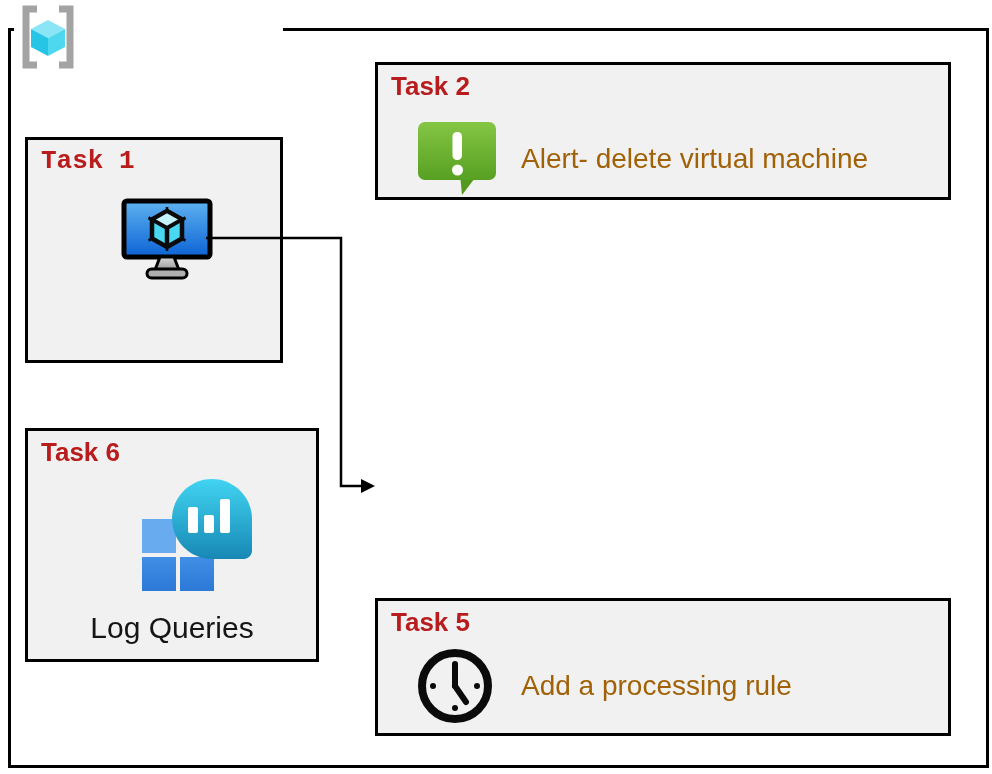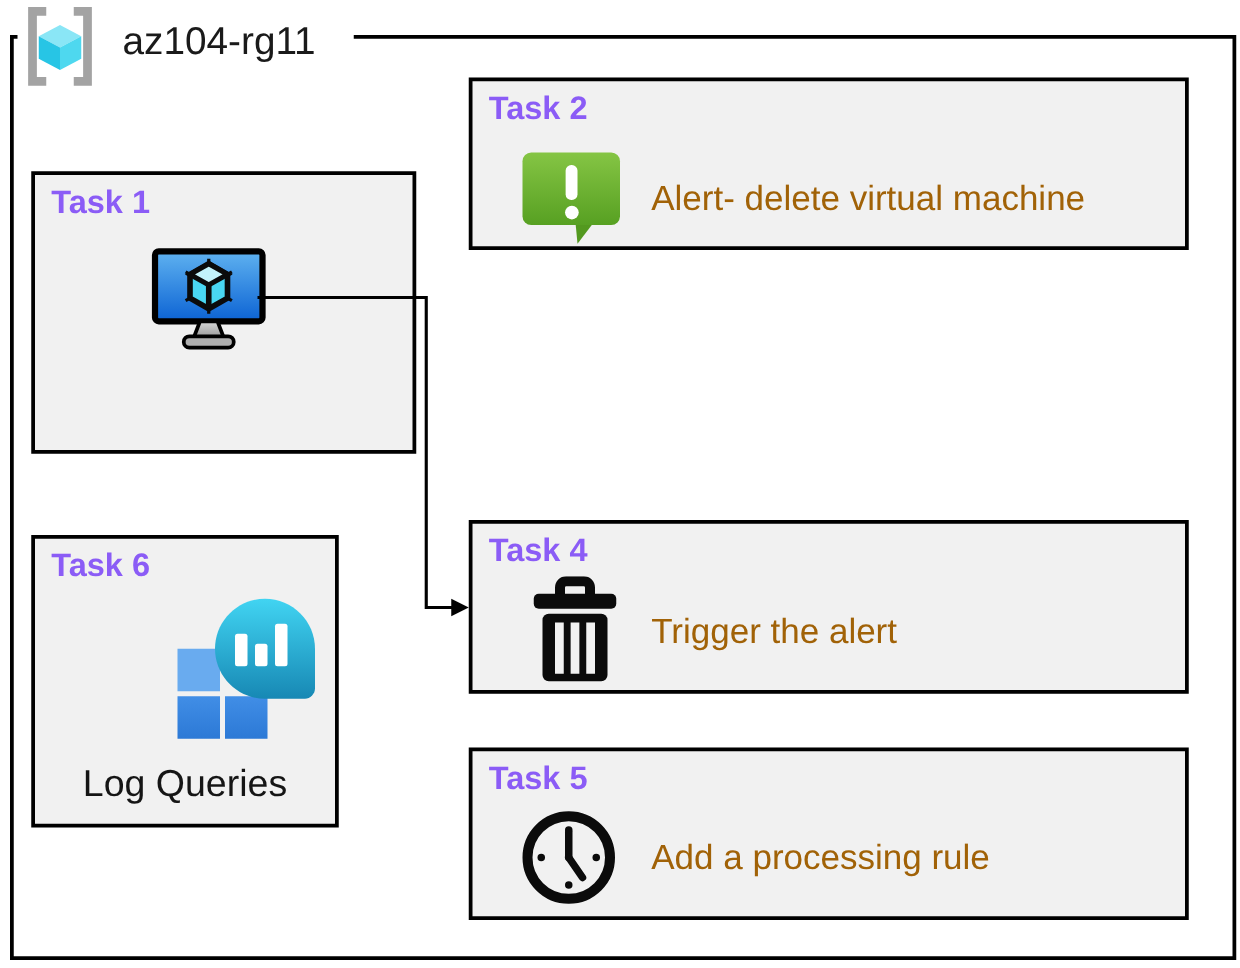--- a/index.html
+++ b/index.html
@@ -17,21 +17,21 @@
   .rg-icon { position:absolute; left:16px; top:4px; width:64px; height:66px; }
   .rg-title {
     position:absolute; left:98px; top:14px; height:38px; line-height:38px;
     font-size:31px; color:#1a1a1a; white-space:nowrap;
   }
   .task-box {
     position:absolute; background:#f1f1f1; border:3px solid #000;
   }
   .task-title {
     position:absolute; left:13px; top:6px; font-size:26px; font-weight:700;
-    color:#8b5cf6; white-space:nowrap;
+    color:#b91c1c; white-space:nowrap;
   }
   .task-icon {
     position:absolute; transform:translateY(-50%);
   }
   .right-label {
     position:absolute; left:143px; top:88px; transform:translateY(-50%);
     font-size:28px; color:#a16207; white-space:nowrap;
   }
   .center-label {
     position:absolute; left:0; width:100%; text-align:center;
@@ -50,23 +50,22 @@
   <div class="rg-border-gap"></div>
 
   <svg class="rg-icon" viewBox="0 0 64 66">
     <path d="M21 5 H10 V61 H21" fill="none" stroke="#A3A3A3" stroke-width="7"></path>
     <path d="M43 5 H54 V61 H43" fill="none" stroke="#A3A3A3" stroke-width="7"></path>
     <polygon points="32,16 49,25 32,34 15,25" fill="#8AE6F6"></polygon>
     <polygon points="15,25 32,34 32,52 15,43" fill="#27C5E5"></polygon>
     <polygon points="49,25 32,34 32,52 49,43" fill="#4ED8EF"></polygon>
   </svg>
 
-  <div class="rg-title">az104-rg11</div>
 
-  <div class="task-box" style="left:25px; top:137px; width:308px; height:226px;">
+  <div class="task-box" style="left:25px; top:137px; width:258px; height:226px;font-family:Liberation Mono, monospace;">
     <div class="task-title">Task 1</div>
     <svg style="position:absolute; left:93px; top:58px; width:92px; height:88px;" viewBox="0 0 92 88">
       <defs>
         <linearGradient id="gScreen" x1="0" y1="0" x2="0" y2="1">
           <stop offset="0" stop-color="#5FB2F0"></stop>
             <stop offset="1" stop-color="#0C63D4"></stop>
         </linearGradient>
         <linearGradient id="gStand" x1="0" y1="0" x2="0" y2="1">
           <stop offset="0" stop-color="#d8d8d8"></stop>
             <stop offset="1" stop-color="#9a9a9a"></stop>
@@ -82,21 +81,21 @@
         <line x1="61" y1="40.5" x2="64.5" y2="42.5"></line>
         <line x1="46" y1="49" x2="46" y2="53"></line>
         <line x1="31" y1="40.5" x2="27.5" y2="42.5"></line>
         <line x1="31" y1="21.5" x2="27.5" y2="19.5"></line>
       </g>
       <polygon points="39,59 53,59 58,72 34,72" fill="url(#gStand)" stroke="#000" stroke-width="3"></polygon>
       <rect x="26" y="71" width="40" height="9" rx="4.5" fill="#AFAFAF" stroke="#000" stroke-width="3"></rect>
     </svg>
   </div>
 
-  <div class="task-box" style="left:25px; top:428px; width:246px; height:234px;padding-left:26px;">
+  <div class="task-box" style="left:25px; top:428px; width:294px; height:234px;padding-left:26px;">
     <div class="task-title">Task 6</div>
     <svg style="position:absolute; left:108px; top:46px; width:120px; height:122px;" viewBox="0 0 120 122">
       <defs>
         <linearGradient id="gBubble" x1="0" y1="0" x2="0" y2="1">
           <stop offset="0" stop-color="#41D4F2"></stop>
             <stop offset="1" stop-color="#1788B4"></stop>
         </linearGradient>
         <linearGradient id="gSq" x1="0" y1="0" x2="0" y2="1">
           <stop offset="0" stop-color="#418EE6"></stop>
             <stop offset="1" stop-color="#2C79D6"></stop>
@@ -124,32 +123,20 @@
       </defs>
       <polygon points="44,54 62,54 46,75" fill="#53991F"></polygon>
       <rect x="2" y="2" width="78" height="58" rx="7" fill="url(#gGreen)"></rect>
       <rect x="36.5" y="12" width="9.5" height="28" rx="4.5" fill="#fff"></rect>
       <circle cx="41.5" cy="50" r="5.5" fill="#fff"></circle>
     </svg>
     <div class="right-label" style="top:94px;">Alert- delete virtual machine</div>
   </div>
 
 
-  <div class="task-box" style="left:375px; top:416px; width:576px; height:139px;">
-    <div class="task-title">Task 4</div>
-    <svg class="task-icon" style="left:45px; top:86px; width:74px; height:88px;" viewBox="0 0 74 88">
-      <rect x="25" y="4" width="24" height="16" rx="5" fill="none" stroke="#0b0b0b" stroke-width="8"></rect>
-      <rect x="4" y="14" width="66" height="12" rx="4" fill="#0b0b0b"></rect>
-      <rect x="11" y="30" width="52" height="54" rx="5" fill="#0b0b0b"></rect>
-      <rect x="21" y="37" width="7" height="41" fill="#f1f1f1"></rect>
-      <rect x="33.5" y="37" width="7" height="41" fill="#f1f1f1"></rect>
-      <rect x="46" y="37" width="7" height="41" fill="#f1f1f1"></rect>
-    </svg>
-    <div class="right-label" style="top:86px;">Trigger the alert</div>
-  </div>
 
   <div class="task-box" style="left:375px; top:598px; width:576px; height:138px;">
     <div class="task-title">Task 5</div>
     <svg class="task-icon" style="left:38px; top:85px; width:78px; height:78px;" viewBox="0 0 78 78">
       <circle cx="39" cy="39" r="33" fill="none" stroke="#0b0b0b" stroke-width="8"></circle>
       <circle cx="39" cy="17" r="3" fill="#0b0b0b"></circle>
       <circle cx="17" cy="39" r="3" fill="#0b0b0b"></circle>
       <circle cx="61" cy="39" r="3" fill="#0b0b0b"></circle>
       <circle cx="39" cy="61" r="3" fill="#0b0b0b"></circle>
       <line x1="39" y1="39" x2="39" y2="19" stroke="#0b0b0b" stroke-width="6" stroke-linecap="round"></line>

